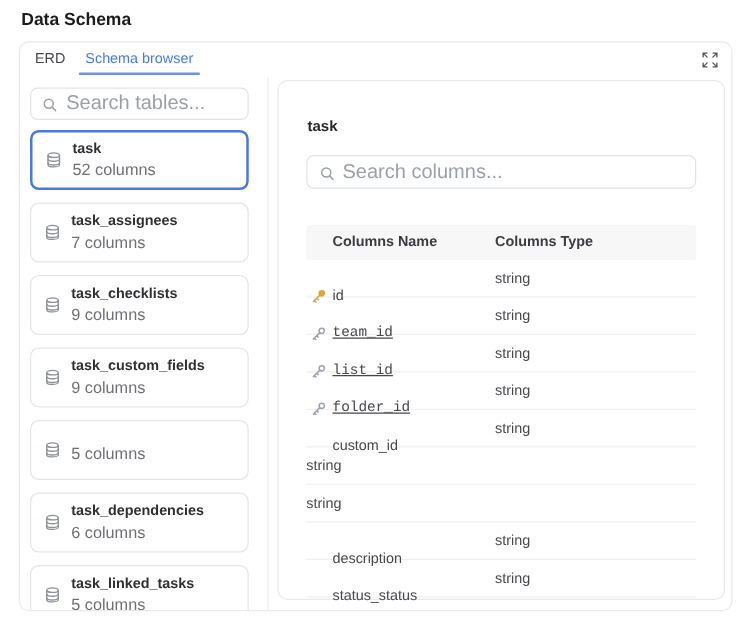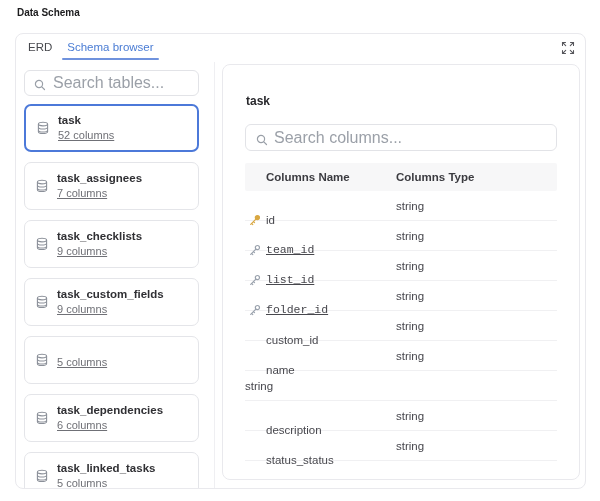--- a/index.html
+++ b/index.html
@@ -1,28 +1,28 @@
 <!DOCTYPE html>
 <html><head>
 <meta charset="utf-8">
 <style>
   html,body{margin:0;padding:0;background:#fff;}
   .stage{position:relative;width:600px;height:501px;background:#ffffff;
          font-family:"Liberation Sans",sans-serif;overflow:hidden;}
 
-  .page-title{position:absolute;left:17px;top:7px;font-size:10px;font-weight:700;color:#1c1c1e;}
+  .page-title{position:absolute;left:17px;top:7px;font-size:14px;font-weight:700;color:#1c1c1e;}
 
   .panel{position:absolute;left:15px;top:33px;width:569px;height:454px;
          border:1px solid #e9e9ed;border-radius:8px;background:#fff;overflow:hidden;box-sizing:content-box;}
 
   
   .tabbar{position:absolute;left:0;top:0;right:0;height:26px;display:flex;align-items:center;
-          padding-left:12px;}
+          padding-left:12px;gap:16px;}
   .tab{position:relative;font-size:11.5px;color:#47484d;height:100%;display:flex;align-items:center;cursor:pointer;}
-  .tab.active{color:#4a7cd4;margin-left:15px;}
+  .tab.active{color:#4a7cd4;}
   .tab.active::after{content:"";position:absolute;left:-5px;right:-5px;bottom:0;height:2px;
           background:#6f92dd;border-radius:1px;}
   .expand-btn{position:absolute;right:10px;top:7px;width:14px;height:14px;cursor:pointer;}
 
   .vdivider{position:absolute;left:198px;top:28px;bottom:0;width:1px;background:#efeff2;}
 
   
   .sidebar{position:absolute;left:8px;top:36px;width:175px;}
   .search-box{position:relative;height:24px;border:1px solid #e2e3e7;border-radius:6px;background:#fff;}
   .search-box input{position:absolute;left:0;top:0;width:100%;height:100%;border:none;outline:none;
@@ -30,31 +30,31 @@
           font-family:"Liberation Sans",sans-serif;}
   .search-box input::placeholder{color:#9ba0a8;}
   .search-ico{position:absolute;left:9px;top:6px;width:12px;height:12px;}
 
   .table-list{margin-top:8px;display:flex;flex-direction:column;gap:10px;}
   .table-card{height:48px;border:1px solid #e4e5e9;border-radius:7px;background:#fff;display:flex;
           align-items:center;padding-left:10px;box-sizing:border-box;cursor:pointer;flex:none;}
   .table-card.selected{border:2px solid #4c79d9;padding-left:10px;}
   .db-icon{width:14px;height:14px;margin-right:8px;flex:none;display:flex;}
   .tc-name{font-size:11.5px;font-weight:700;color:#303034;line-height:1;}
-  .tc-cols{font-size:11px;color:#6f7076;margin-top:4px;line-height:1;text-decoration:underline;}
+  .tc-cols{font-size:13px;color:#6f7076;margin-top:4px;line-height:1;}
 
   
   .detail{position:absolute;left:206px;top:30px;width:356px;height:414px;border:1px solid #e9e9ed;
           border-radius:8px;background:#fff;box-sizing:content-box;}
   .detail-title{position:absolute;left:23px;top:29px;font-size:12px;font-weight:700;color:#28282c;}
   .columns-search{position:absolute;left:22px;top:59px;width:312px;height:27px;border:1px solid #e2e3e7;
           border-radius:6px;background:#fff;box-sizing:border-box;}
   .columns-search .search-ico{top:7px;left:10px;}
 
-  .columns-table{position:absolute;left:22px;top:98px;width:312px;}
+  .columns-table{position:absolute;left:22px;top:115px;width:312px;}
   .col-header{display:flex;height:28px;background:#f7f7f8;align-items:center;font-size:11.5px;
           font-weight:700;color:#3b3b40;border-radius:2px;}
   .col-header .h-name{width:151px;padding-left:21px;box-sizing:border-box;}
   .col-row{display:flex;height:29px;align-items:center;border-bottom:1px solid #f0f0f2;
           font-size:11.5px;color:#47474d;}
   .name-cell{width:151px;display:flex;align-items:center;box-sizing:border-box;padding-left:4px;margin-top:28px;}
   .key-icon{width:12px;height:12px;margin-right:5px;flex:none;display:flex;}
   .key-spacer{width:17px;flex:none;display:inline-block;}
   .col-name.link{text-decoration:underline;cursor:pointer;font-family:Liberation Mono, monospace;}
   .type-cell{flex:1;}
@@ -263,24 +263,20 @@
      <div class="type-cell">string</div>
             </div>
             <div class="col-row">
               <div class="name-cell">
                 <span class="key-spacer"></span>
        <span class="col-name">custom_id</span>
      </div>
      <div class="type-cell">string</div>
             </div>
             <div class="col-row">
-              <div class="name-cell">
-                <span class="key-spacer"></span>
-       <span class="col-name">name</span>
-     </div>
      <div class="type-cell">string</div>
             </div>
             <div class="col-row">
      <div class="type-cell">string</div>
             </div>
             <div class="col-row">
               <div class="name-cell">
                 <span class="key-spacer"></span>
        <span class="col-name">description</span>
      </div>

